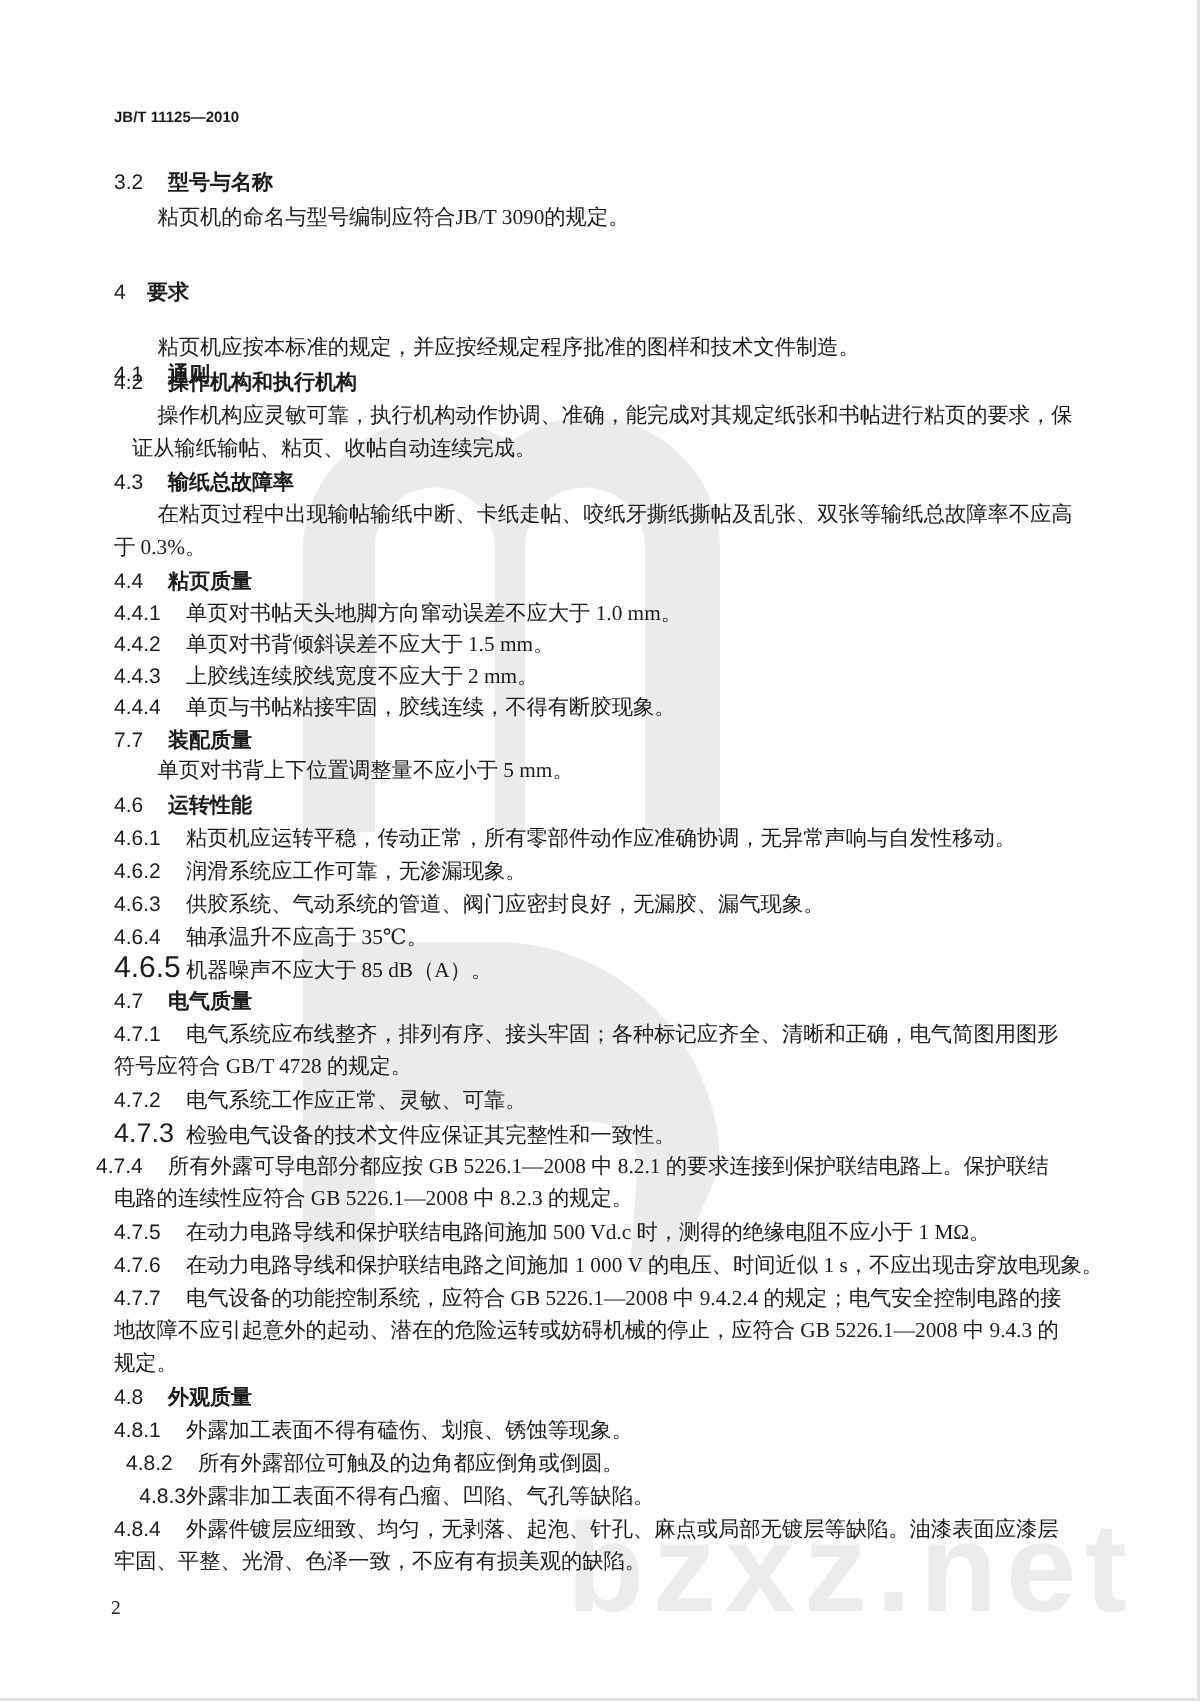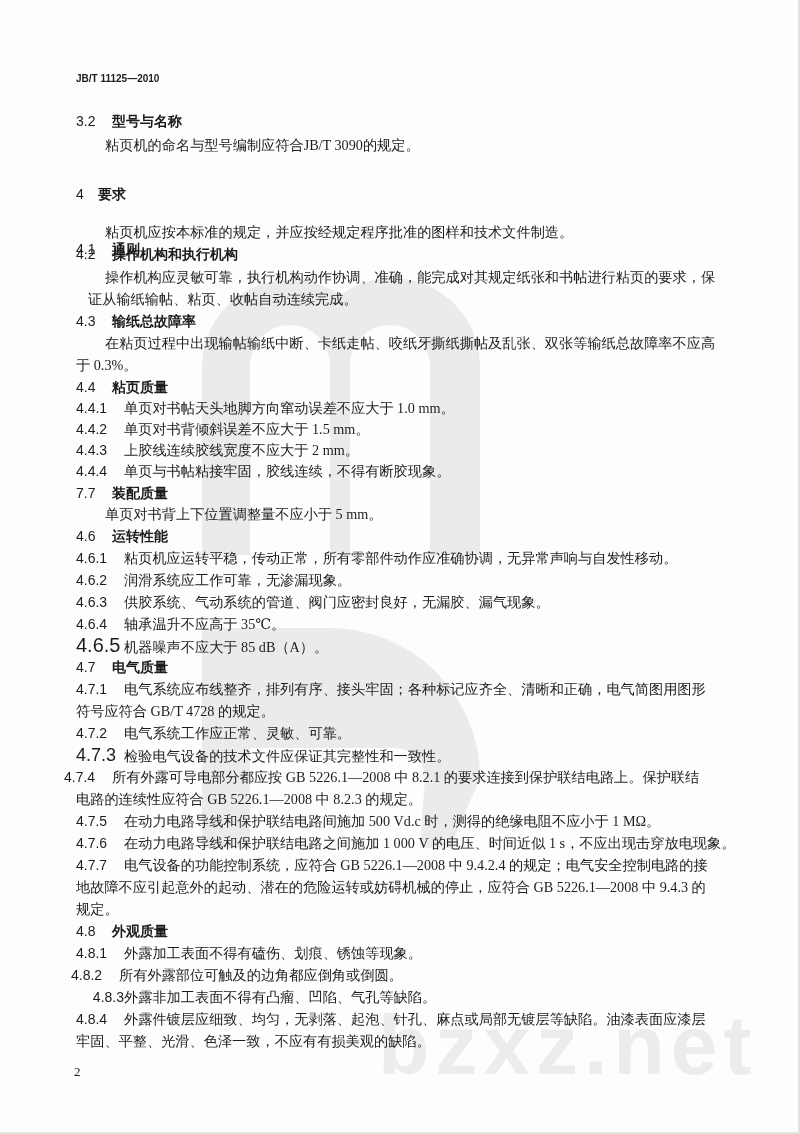--- a/index.html
+++ b/index.html
@@ -71,18 +71,18 @@
       <div class="line" style="top: 746px; left: 76px;"><span class="num" style="display: inline-block; width: 48px; font-size: 18px;">4.7.3</span><span>检验电气设备的技术文件应保证其完整性和一致性。</span></div>
       <div class="line" style="top: 768px; left: 64px;"><span class="num" style="display: inline-block; width: 48px; font-size: 14px;">4.7.4</span><span>所有外露可导电部分都应按 GB 5226.1—2008 中 8.2.1 的要求连接到保护联结电路上。保护联结</span></div>
       <div class="line" style="top: 790px; left: 76px;">电路的连续性应符合 GB 5226.1—2008 中 8.2.3 的规定。</div>
       <div class="line" style="top: 812px; left: 76px;"><span class="num" style="display: inline-block; width: 48px; font-size: 14px;">4.7.5</span><span>在动力电路导线和保护联结电路间施加 500 Vd.c 时，测得的绝缘电阻不应小于 1 MΩ。</span></div>
       <div class="line" style="top: 834px; left: 76px;"><span class="num" style="display: inline-block; width: 48px; font-size: 14px;">4.7.6</span><span>在动力电路导线和保护联结电路之间施加 1 000 V 的电压、时间近似 1 s，不应出现击穿放电现象。</span></div>
       <div class="line" style="top: 856px; left: 76px;"><span class="num" style="display: inline-block; width: 48px; font-size: 14px;">4.7.7</span><span>电气设备的功能控制系统，应符合 GB 5226.1—2008 中 9.4.2.4 的规定；电气安全控制电路的接</span></div>
       <div class="line" style="top: 878px; left: 76px;">地故障不应引起意外的起动、潜在的危险运转或妨碍机械的停止，应符合 GB 5226.1—2008 中 9.4.3 的</div>
       <div class="line" style="top: 900px; left: 76px;">规定。</div>
       <div class="line h" style="top: 922px; left: 76px;"><span class="num" style="display: inline-block; width: 36px;">4.8</span><span>外观质量</span></div>
       <div class="line" style="top: 944px; left: 76px;"><span class="num" style="display: inline-block; width: 48px; font-size: 14px;">4.8.1</span><span>外露加工表面不得有磕伤、划痕、锈蚀等现象。</span></div>
-      <div class="line" style="top: 966px; left: 71px;"><span class="num" style="display: inline-block; width: 48px; font-size: 14px;">4.8.2</span><span>所有外露部位可触及的边角都应倒角或倒圆。</span></div>
+      <div class="line" style="top: 966px; left: 84px;"><span class="num" style="display: inline-block; width: 48px; font-size: 14px;">4.8.2</span><span>所有外露部位可触及的边角都应倒角或倒圆。</span></div>
       <div class="line" style="top: 988px; left: 76px; text-align: right;"><span class="num" style="display: inline-block; width: 48px; font-size: 14px;">4.8.3</span><span>外露非加工表面不得有凸瘤、凹陷、气孔等缺陷。</span></div>
       <div class="line" style="top: 1010px; left: 76px;"><span class="num" style="display: inline-block; width: 48px; font-size: 14px;">4.8.4</span><span>外露件镀层应细致、均匀，无剥落、起泡、针孔、麻点或局部无镀层等缺陷。油漆表面应漆层</span></div>
       <div class="line" style="top: 1032px; left: 76px;">牢固、平整、光滑、色泽一致，不应有有损美观的缺陷。</div>
     </div>
 </div>
 
 </body></html>

